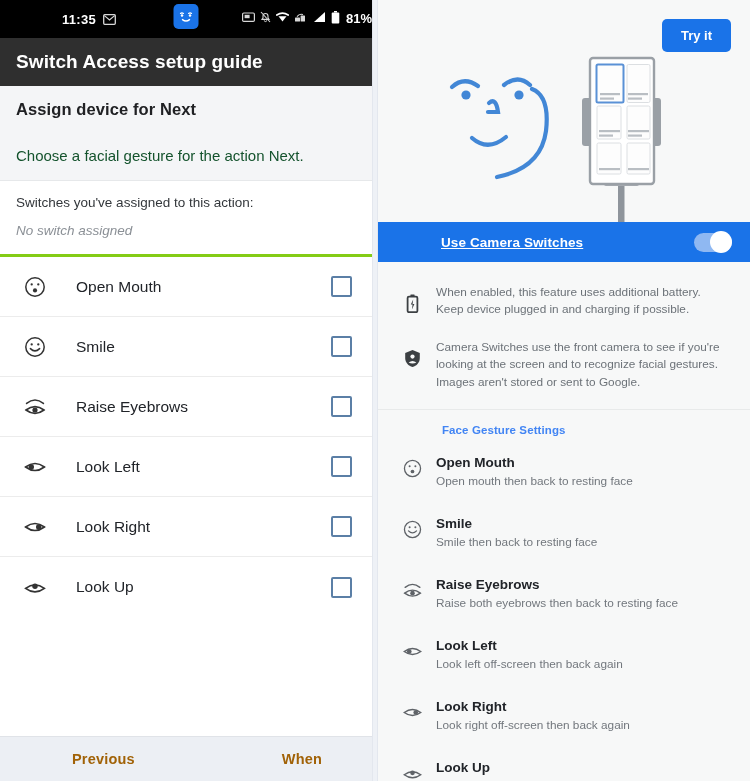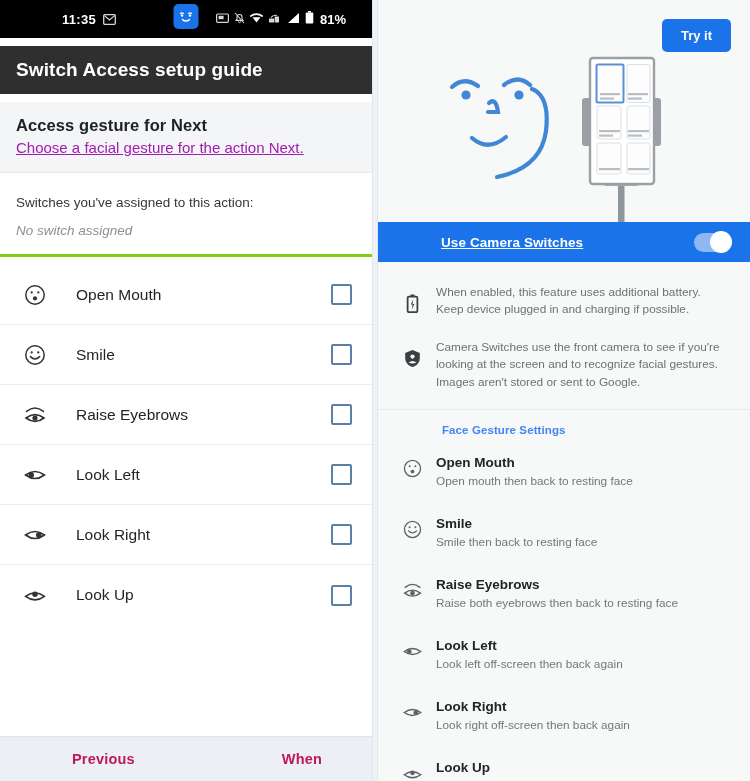--- a/index.html
+++ b/index.html
@@ -10,21 +10,20 @@
     overflow:hidden;
   }
   .screens{display:flex;width:750px;height:781px;}
 
   
   .left-screen{
     width:372px;height:781px;background:#ffffff;
     display:flex;flex-direction:column;
     box-shadow:0 0 0 1px #e3e7ee;
     position:relative;
-    gap:8px;
   }
   .gap{width:6px;height:781px;background:#eef1f6;}
 
   
   .statusbar{
     height:38px;background:#000000;color:#ffffff;
     display:flex;align-items:center;
     font-size:13px;font-weight:bold;
     position:relative;flex:none;
   }
@@ -32,40 +31,40 @@
   .sb-mail{margin-left:7px;display:inline-flex;align-items:center;}
   .sb-center{
     position:absolute;left:50%;transform:translateX(-50%);
     top:4px;
   }
   .sb-face{
     width:25px;height:25px;border-radius:5px;background:#1a73e8;
     display:flex;align-items:center;justify-content:center;
   }
   .sb-right{
-    margin-left:auto;margin-right:26px;
-    display:flex;align-items:center;gap:5px;
+    margin-left:auto;margin-right:0;
+    display:flex;gap:5px;
   }
   .sb-pct{font-size:13px;font-weight:bold;margin-left:1px;}
 
   
   .appbar{
     height:48px;background:#2f2f2f;color:#ffffff;
     display:flex;align-items:center;
     padding:0 16px;flex:none;
   }
   .appbar-title{font-size:19px;font-weight:bold;letter-spacing:.1px;}
 
   
   .headblock{
     background:#f4f5f7;padding:14px 16px 16px 16px;flex:none;
     border-bottom:1px solid #e6e8ea;
   }
   .head-title{font-size:16.5px;font-weight:bold;color:#202124;letter-spacing:.1px;}
-  .head-sub{font-size:15px;color:#a21caf;margin-top:4px;text-decoration:underline;}
+  .head-sub{font-size:15px;color:#14532d;margin-top:28px;}
 
   
   .assigned{
     background:#ffffff;padding:14px 16px 16px 16px;flex:none;
     border-bottom:3px solid #84cc16;
   }
   .assigned-label{font-size:13.5px;color:#33373b;}
   .assigned-value{font-size:13.5px;color:#8b9096;font-style:italic;margin-top:13px;}
 
   
@@ -86,21 +85,21 @@
   }
   .filler{flex:1;background:#ffffff;}
 
   
   .botnav{
     height:44px;background:#eceff4;flex:none;
     display:flex;align-items:center;
     border-top:1px solid #e0e3e8;
   }
   .botnav-btn{
-    font-size:14.5px;font-weight:bold;color:#be185d;
+    font-size:14.5px;font-weight:bold;color:#a16207;
     letter-spacing:.2px;
   }
   .botnav-prev{margin-left:72px;}
   .botnav-next{margin-left:147px;}
 
   
   .right-screen{
     width:372px;height:781px;background:#f7f8f8;
     display:flex;flex-direction:column;
     box-shadow:0 0 0 1px #e3e7ee;
@@ -224,21 +223,21 @@
         </span>
         <span class="sb-pct">81%</span>
       </span>
     </div>
 
     <div class="appbar">
       <span class="appbar-title">Switch Access setup guide</span>
     </div>
 
     <div class="headblock">
-      <div class="head-title">Access gesture for Next</div>
+      <div class="head-title">Assign device for Next</div>
       <div class="head-sub">Choose a facial gesture for the action Next.</div>
     </div>
 
     <div class="assigned">
       <div class="assigned-label">Switches you've assigned to this action:</div>
       <div class="assigned-value">No switch assigned</div>
     </div>
 
     <div class="gest-list">
 

